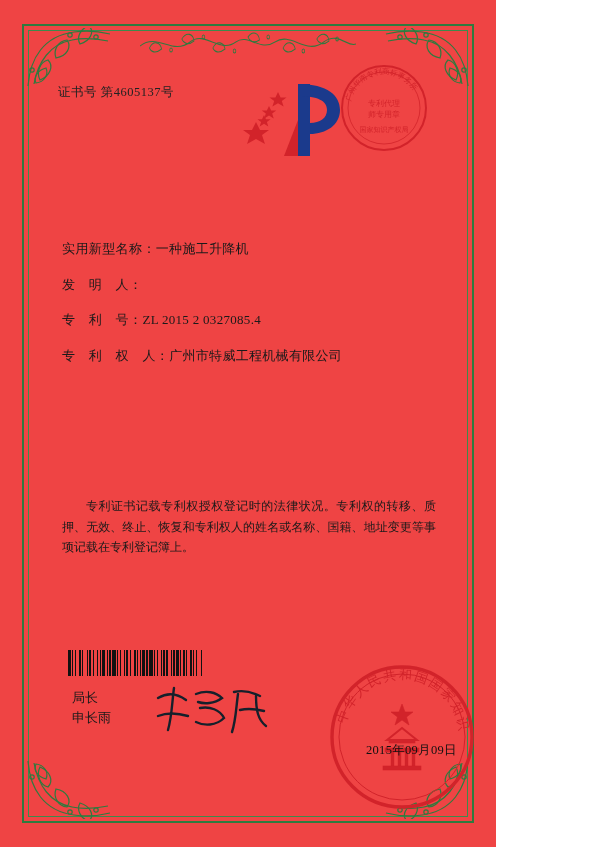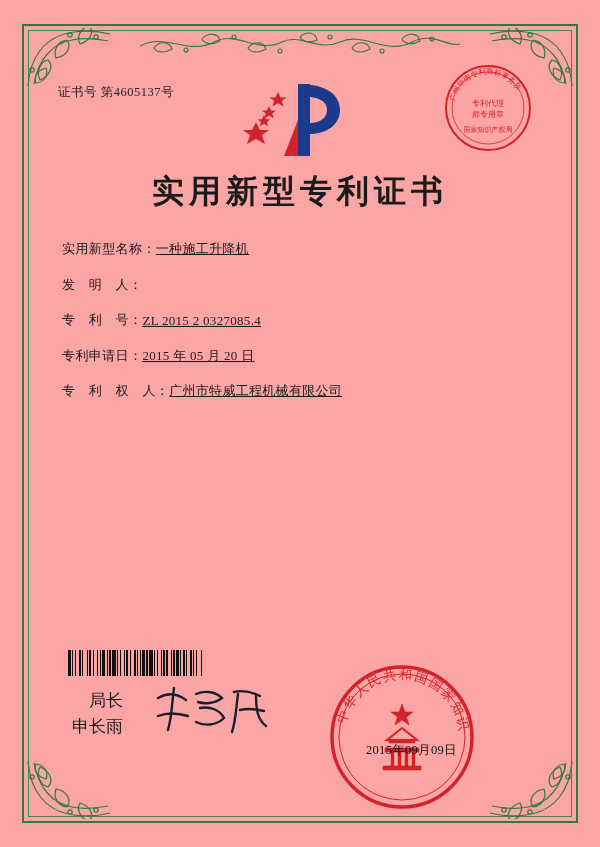--- a/index.html
+++ b/index.html
@@ -8,23 +8,23 @@
   }
   body {
     width: 600px;
     height: 847px;
     background: #ffffff;
     font-family: "Liberation Serif", serif;
     overflow: hidden;
   }
   .page {
     position: relative;
-    width: 600px;
+    width: 496px;
     height: 847px;
-    background: #fca5a5;
+    background: #ef4444;
   }
   
   .border-outer {
     position: absolute;
     left: 22px;
     top: 24px;
     right: 22px;
     bottom: 24px;
     border: 2px solid #2f7a3f;
   }
@@ -101,32 +101,31 @@
 
   
   .fields {
     position: absolute;
     left: 62px;
     top: 240px;
     right: 62px;
   }
   .field-row {
     display: flex;
-    align-items: flex-end;
+    align-items: center;
     margin-bottom: 17.5px;
     font-size: 13px;
     color: #1a1a1a;
   }
   .field-label {
     white-space: pre;
     letter-spacing: 0.4px;
   }
   .field-value {
     letter-spacing: 0.3px;
-    text-decoration: underline;
   }
 
   
   .body-text {
     position: absolute;
     left: 62px;
     right: 60px;
     top: 496px;
     font-size: 12px;
     line-height: 1.72;
@@ -153,24 +152,23 @@
     display: block;
     background: #111;
     height: 100%;
   }
 
   
   .sig-block {
     position: absolute;
     left: 72px;
     top: 688px;
-    font-size: 17px;
+    font-size: 13px;
     line-height: 1.55;
     color: #1a1a1a;
-    text-align: right;
   }
   .signature {
     position: absolute;
     left: 152px;
     top: 682px;
     width: 120px;
     height: 56px;
     color: #15202b;
   }
   .signature svg { display: block; }
@@ -320,45 +318,41 @@
         <text>
           <textPath href="#arcTop" startOffset="6%">广州华南专利商标事务所</textPath>
         </text>
         <text x="46" y="44" text-anchor="middle" font-size="8">专利代理</text>
         <text x="46" y="55" text-anchor="middle" font-size="8">师专用章</text>
         <text x="46" y="70" text-anchor="middle" font-size="7">国家知识产权局</text>
       </g>
     </svg>
   </div>
 
-  <div class="title">实用新型专利证书</div>
 
   <div class="fields">
     <div class="field-row">
       <span class="field-label">实用新型名称：</span>
       <span class="field-value">一种施工升降机</span>
     </div>
     <div class="field-row">
       <span class="field-label">发　明　人：</span>
     </div>
     <div class="field-row">
       <span class="field-label">专　利　号：</span>
       <span class="field-value">ZL 2015 2 0327085.4</span>
     </div>
     <div class="field-row">
-      <span class="field-label">专利申请日：</span>
-      <span class="field-value">2015 年 05 月 20 日</span>
-    </div>
-    <div class="field-row">
       <span class="field-label">专　利　权　人：</span>
       <span class="field-value">广州市特威工程机械有限公司</span>
     </div>
   </div>
 
   <div class="body-text">
+    <p>专利证书记载专利权授权登记时的法律状况。专利权的转移、质押、无效、终止、恢复和专利权人的姓名或名称、国籍、地址变更等事项记载在专利登记簿上。</p>
   </div>
 
   <div class="barcode" id="barcode">
       <i style="width: 3px;"></i>
       <i style="width: 1px; background: transparent;"></i>
       <i style="width: 1px;"></i>
       <i style="width: 2px; background: transparent;"></i>
       <i style="width: 1px;"></i>
       <i style="width: 3px; background: transparent;"></i>
       <i style="width: 2px;"></i>

